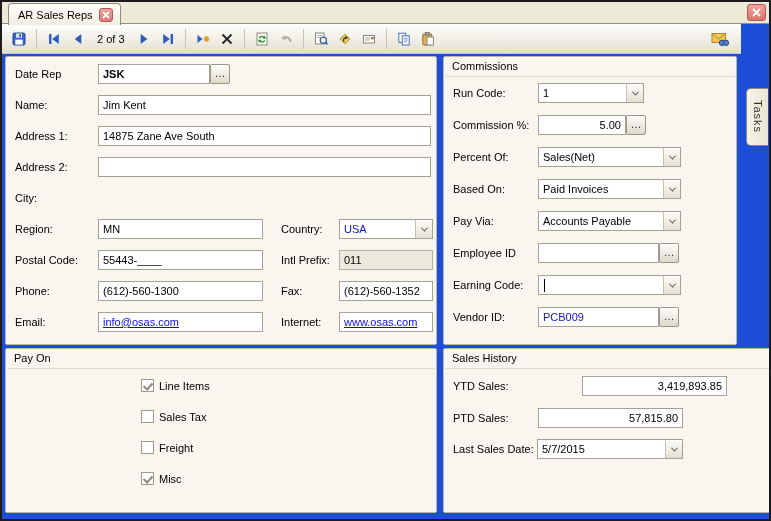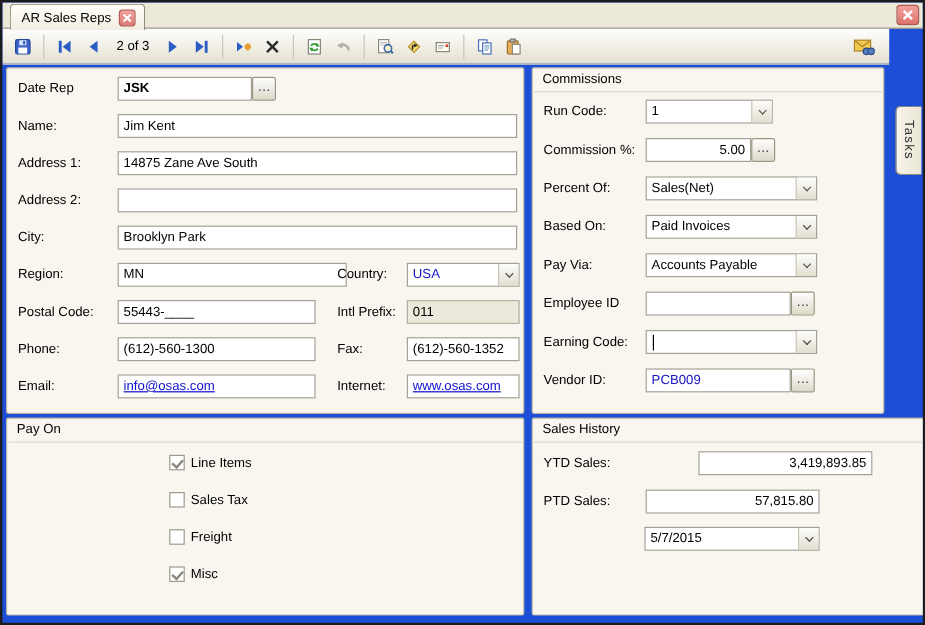--- a/index.html
+++ b/index.html
@@ -233,24 +233,23 @@
     <span class="lbl" style="left:9px; top:38px;">Name:</span>
     <input class="inp" style="left: 92px; top: 38px; width: 333px;" value="Jim Kent">
 
     <span class="lbl" style="left:9px; top:69px;">Address 1:</span>
     <input class="inp" style="left: 92px; top: 69px; width: 333px;" value="14875 Zane Ave South">
 
     <span class="lbl" style="left:9px; top:100px;">Address 2:</span>
     <input class="inp" style="left: 92px; top: 100px; width: 333px;" value="">
 
     <span class="lbl" style="left:9px; top:131px;">City:</span>
-    <input class="inp" style="left: 92px; top: 131px; width: 333px;" value="Brooklyn Park">
 
     <span class="lbl" style="left:9px; top:162px;">Region:</span>
-    <input class="inp" style="left: 92px; top: 162px; width: 191px;" value="MN">
+    <input class="inp" style="left: 92px; top: 162px; width: 165px;" value="MN">
     <span class="lbl" style="left:275px; top:162px;">Country:</span>
     <div class="combo" style="left:333px; top:162px; width:94px;">
       <span class="val blue">USA</span>
       <span class="dbtn">
           <i></i>
         </span>
     </div>
 
     <span class="lbl" style="left:9px; top:193px;">Postal Code:</span>
     <input class="inp" style="left: 92px; top: 193px; width: 165px;" value="55443-____">
@@ -355,20 +354,21 @@
   <div class="panel" style="left:441px; top:346px; width:338px; height:165px;">
     <span class="ptitle">Sales History</span>
     <div class="prule"></div>
 
     <span class="lbl" style="left:9px; top:27px;">YTD Sales:</span>
     <input class="inp ralign" style="left: 94px; top: 27px; width: 145px; margin-left: 44px;" value="3,419,893.85">
 
     <span class="lbl" style="left:9px; top:59px;">PTD Sales:</span>
     <input class="inp ralign" style="left: 94px; top: 59px; width: 145px;" value="57,815.80">
 
+    <span class="lbl" style="left:9px; top:90px;">Last Sales Date:</span>
     <div class="combo" style="left:93px; top:90px; width:146px;">
       <span class="val">5/7/2015</span>
       <span class="dbtn">
           <i></i>
         </span>
     </div>
   </div>
 
 </div>
 

